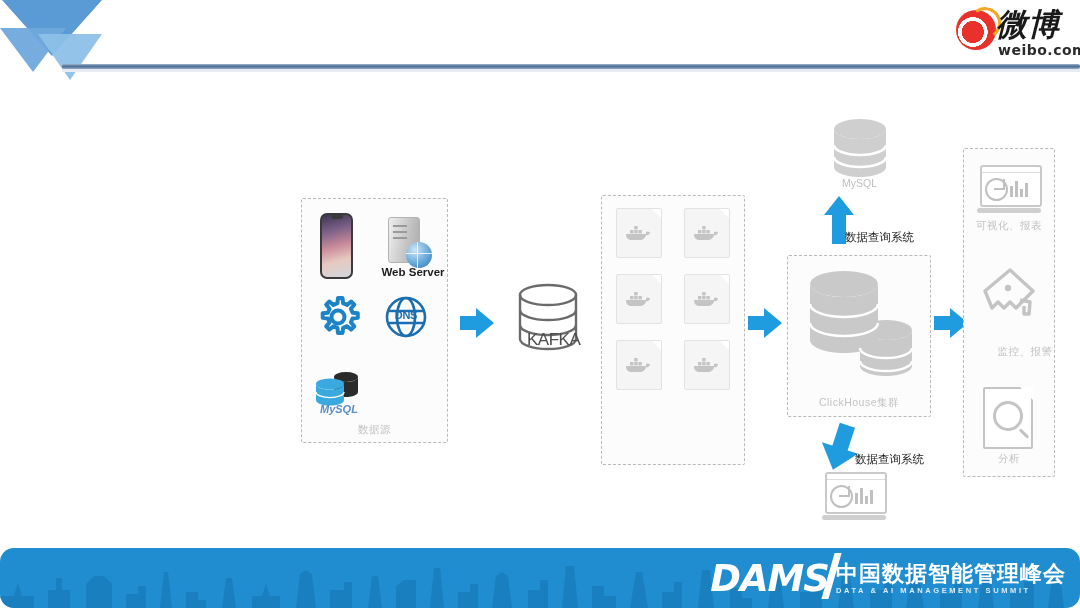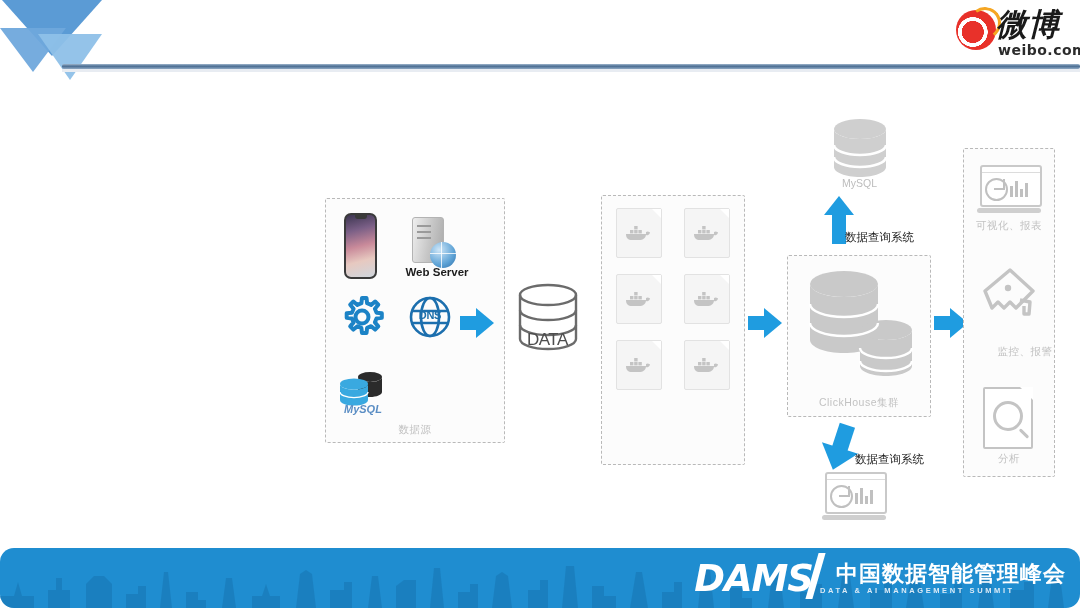--- a/index.html
+++ b/index.html
@@ -125,21 +125,21 @@
   .ctext .l{font-size:10.5px;color:#c8c8c8;line-height:13px;}
 
   
   .footer{position:absolute;left:0;bottom:0;width:1080px;height:60px;background:#1f8dd0;overflow:hidden;border-radius:14px;}
   .sky{position:absolute;left:0;bottom:0;width:1080px;height:52px;opacity:.5;}
   .dams{position:absolute;right:14px;top:8px;height:44px;display:flex;align-items:center;}
   .dams-word{font-size:37px;font-weight:bold;color:#fff;font-style:italic;letter-spacing:-1px;
      font-family:"DejaVu Sans","Liberation Sans",sans-serif;position:relative;}
   .dams-cn{margin-left:7px;}
   .dams-cn .c1{font-size:22px;font-weight:bold;color:#fff;letter-spacing:1px;display:block;line-height:24px;
-     font-family:"DejaVu Sans","Liberation Sans",sans-serif;padding-left:16px;}
+     font-family:"DejaVu Sans","Liberation Sans",sans-serif;}
   .dams-cn .c2{font-size:7.5px;color:#dbeaf6;letter-spacing:2.6px;display:block;font-weight:bold;}
   .slash{position:absolute;left:118px;top:-3px;width:7px;height:46px;background:#fff;transform:skewX(-16deg);}
 </style>
 </head>
 <body>
 
 <div class="slide">
 
   <div class="logo-tri">
     <span class="tri tri-a"></span>
@@ -148,21 +148,21 @@
   </div>
   <div class="title-rule"></div>
 
   <div class="weibo">
     <span class="weibo-eye"></span>
     <span class="weibo-cn">微博</span>
     <span class="weibo-com">weibo.com</span>
   </div>
 
 
-  <div class="dashbox" style="left:325px;top:198px;width:145px;height:243px;padding-left:33px;">
+  <div class="dashbox" style="left:301px;top:198px;width:145px;height:243px;">
     <div class="iphone" style="left:18px;top:14px;">
         <div class="iphone-scr"></div>
       </div>
 
     <div class="srv" style="left:86px;top:18px;">
       <span class="srv-globe"></span>
       <span class="srv-lbl">Web Server</span>
     </div>
 
     <div class="gear" style="left:14px;top:96px;">
@@ -209,21 +209,21 @@
 
   <div class="kafka" style="left:505px;top:278px;">
     <svg viewBox="0 0 86 86" width="86" height="86">
       <g fill="none" stroke="#6b6b6b" stroke-width="2.4">
         <ellipse cx="43" cy="17" rx="28" ry="10"></ellipse>
         <path d="M15 17v44c0 5.5 12.5 10 28 10s28-4.5 28-10V17"></path>
         <path d="M15 32c0 5.5 12.5 10 28 10s28-4.5 28-10"></path>
         <path d="M15 47c0 5.5 12.5 10 28 10s28-4.5 28-10"></path>
       </g>
     </svg>
-    <span class="kafka-lbl">DATA</span>
+    <span class="kafka-lbl">KAFKA</span>
   </div>
 
   <div class="dashbox" style="left:601px;top:195px;width:142px;height:268px;">
     <div class="dcard" style="left:14px;top:12px;">
         <span class="whale"><svg viewBox="0 0 30 19" width="30" height="19">
             <g fill="#c4c4c4">
               <rect x="6" y="7" width="3.4" height="3.4"></rect>
               <rect x="10.2" y="7" width="3.4" height="3.4"></rect>
               <rect x="14.4" y="7" width="3.4" height="3.4"></rect>
               <rect x="10.2" y="3" width="3.4" height="3.4"></rect>

